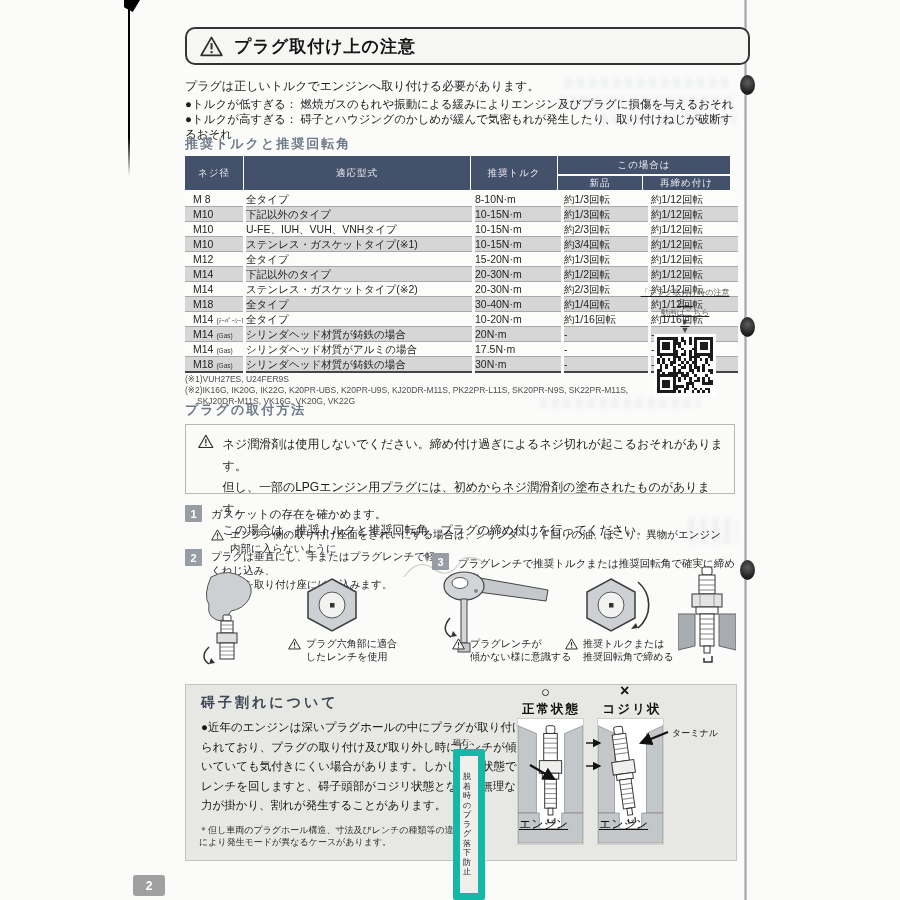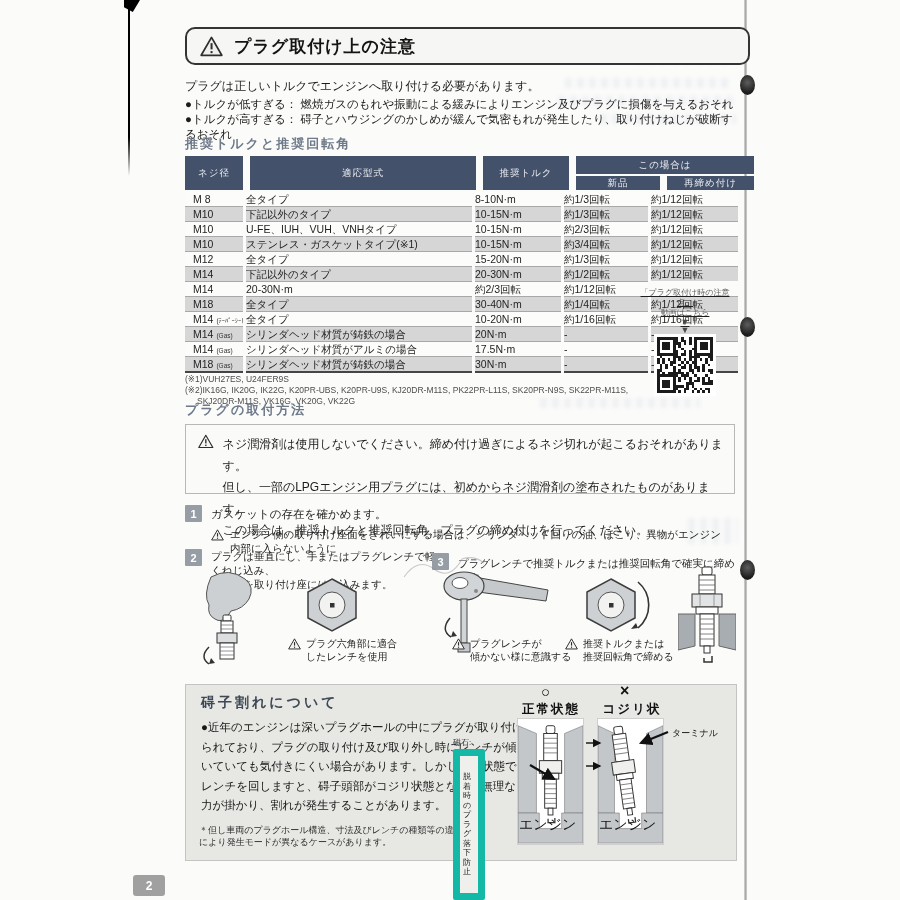--- a/index.html
+++ b/index.html
@@ -25,21 +25,21 @@
   .wt-lg{width:23px;height:21px;}
   .wt-md{width:16px;height:15px;}
   .wt-sm{width:13px;height:12px;flex:0 0 auto;margin-top:1px;}
   
   .lead{left:185px;top:78px;width:555px;font-size:12px;color:#1c1c1c;}
   .bullet{left:185px;width:558px;font-size:11.5px;color:#1c1c1c;}
   .sec-heading{font-size:13px;font-weight:bold;color:#6e7a89;letter-spacing:2px;}
   
   .ttable{left:185px;top:156px;width:553px;}
   .thead{display:grid;grid-template-columns:58px 226px 86px 84px 87px;
-     grid-template-rows:18px 14px;gap:2px 7px;}
+     grid-template-rows:18px 14px;gap:2px 1px;}
   .hcell{background:#44516a;color:#e9ecf1;font-size:9.5px;display:flex;
      align-items:center;justify-content:center;letter-spacing:1px;}
   .h-size{grid-row:1/3;}.h-type{grid-row:1/3;}.h-torque{grid-row:1/3;}
   .h-group{grid-column:4/6;}
   .tbody{margin-top:2px;}
   .trow{display:grid;grid-template-columns:58px 226px 86px 84px 87px;gap:0 3px;}
   .tcell{height:14px;line-height:14px;font-size:10.5px;text-align:left;
      background:#fcfcfa;overflow:hidden;white-space:nowrap;}
   .trow.alt .tcell{background:#d6d6d6;}
   .trow + .trow .tcell{border-top:1px solid #a8a8a8;}
@@ -72,21 +72,21 @@
   .ins-box{left:185px;top:684px;width:552px;height:177px;background:#e7e7e4;
      border:1px solid #c4c4c2;box-sizing:border-box;}
   .ins-title{left:201px;top:694px;font-size:14px;font-weight:bold;color:#3e4955;letter-spacing:3px;}
   .ins-body{left:201px;top:718px;width:324px;font-size:11.5px;line-height:19.5px;color:#161616;}
   .ins-foot{left:199px;top:824px;font-size:9px;line-height:12px;color:#2c2c2c;white-space:pre-line;}
   .panel{width:67px;height:127px;background:#fff;border:1px solid #cfcfcd;box-sizing:border-box;}
   .state-label{font-size:12.5px;font-weight:bold;color:#111;letter-spacing:2px;}
   .ok-mark{font-size:15px;color:#111;}
   .ng-mark{font-size:16px;font-weight:bold;color:#111;}
   .tiny-label{font-size:9px;color:#111;}
-  .eng-label{font-size:14px;color:#111;}
+  .eng-label{font-size:12px;color:#111;text-decoration:underline;}
   .magnet{left:453px;top:737px;width:32px;}
   .magnet-t{font-size:8px;color:#222;}
   .magnet-box{border:7px solid #14b8a6;border-radius:2px;padding:16px 3px;font-size:8px;
      line-height:9.5px;color:#222;white-space:pre-line;margin-top:1px;background:#efefec;}
   
   .page-badge{left:133px;top:875px;width:32px;height:21px;background:#a0a0a0;
      border-radius:3px;color:#fff;font-size:12px;font-weight:bold;
      display:flex;align-items:center;justify-content:center;}
   .squiggle{opacity:.45;}
 </style>
@@ -168,20 +168,21 @@
       </div>
       <div class="trow alt">
         <div class="tcell c-size">M14</div>
         <div class="tcell">下記以外のタイプ</div>
         <div class="tcell">20-30N·m</div>
         <div class="tcell">約1/2回転</div>
         <div class="tcell">約1/12回転</div>
       </div>
       <div class="trow">
         <div class="tcell c-size">M14</div>
+        <div class="tcell">ステンレス・ガスケットタイプ(※2)</div>
         <div class="tcell">20-30N·m</div>
         <div class="tcell">約2/3回転</div>
         <div class="tcell">約1/12回転</div>
       </div>
       <div class="trow alt">
         <div class="tcell c-size">M18</div>
         <div class="tcell">全タイプ</div>
         <div class="tcell">30-40N·m</div>
         <div class="tcell">約1/4回転</div>
         <div class="tcell">約1/12回転</div>

